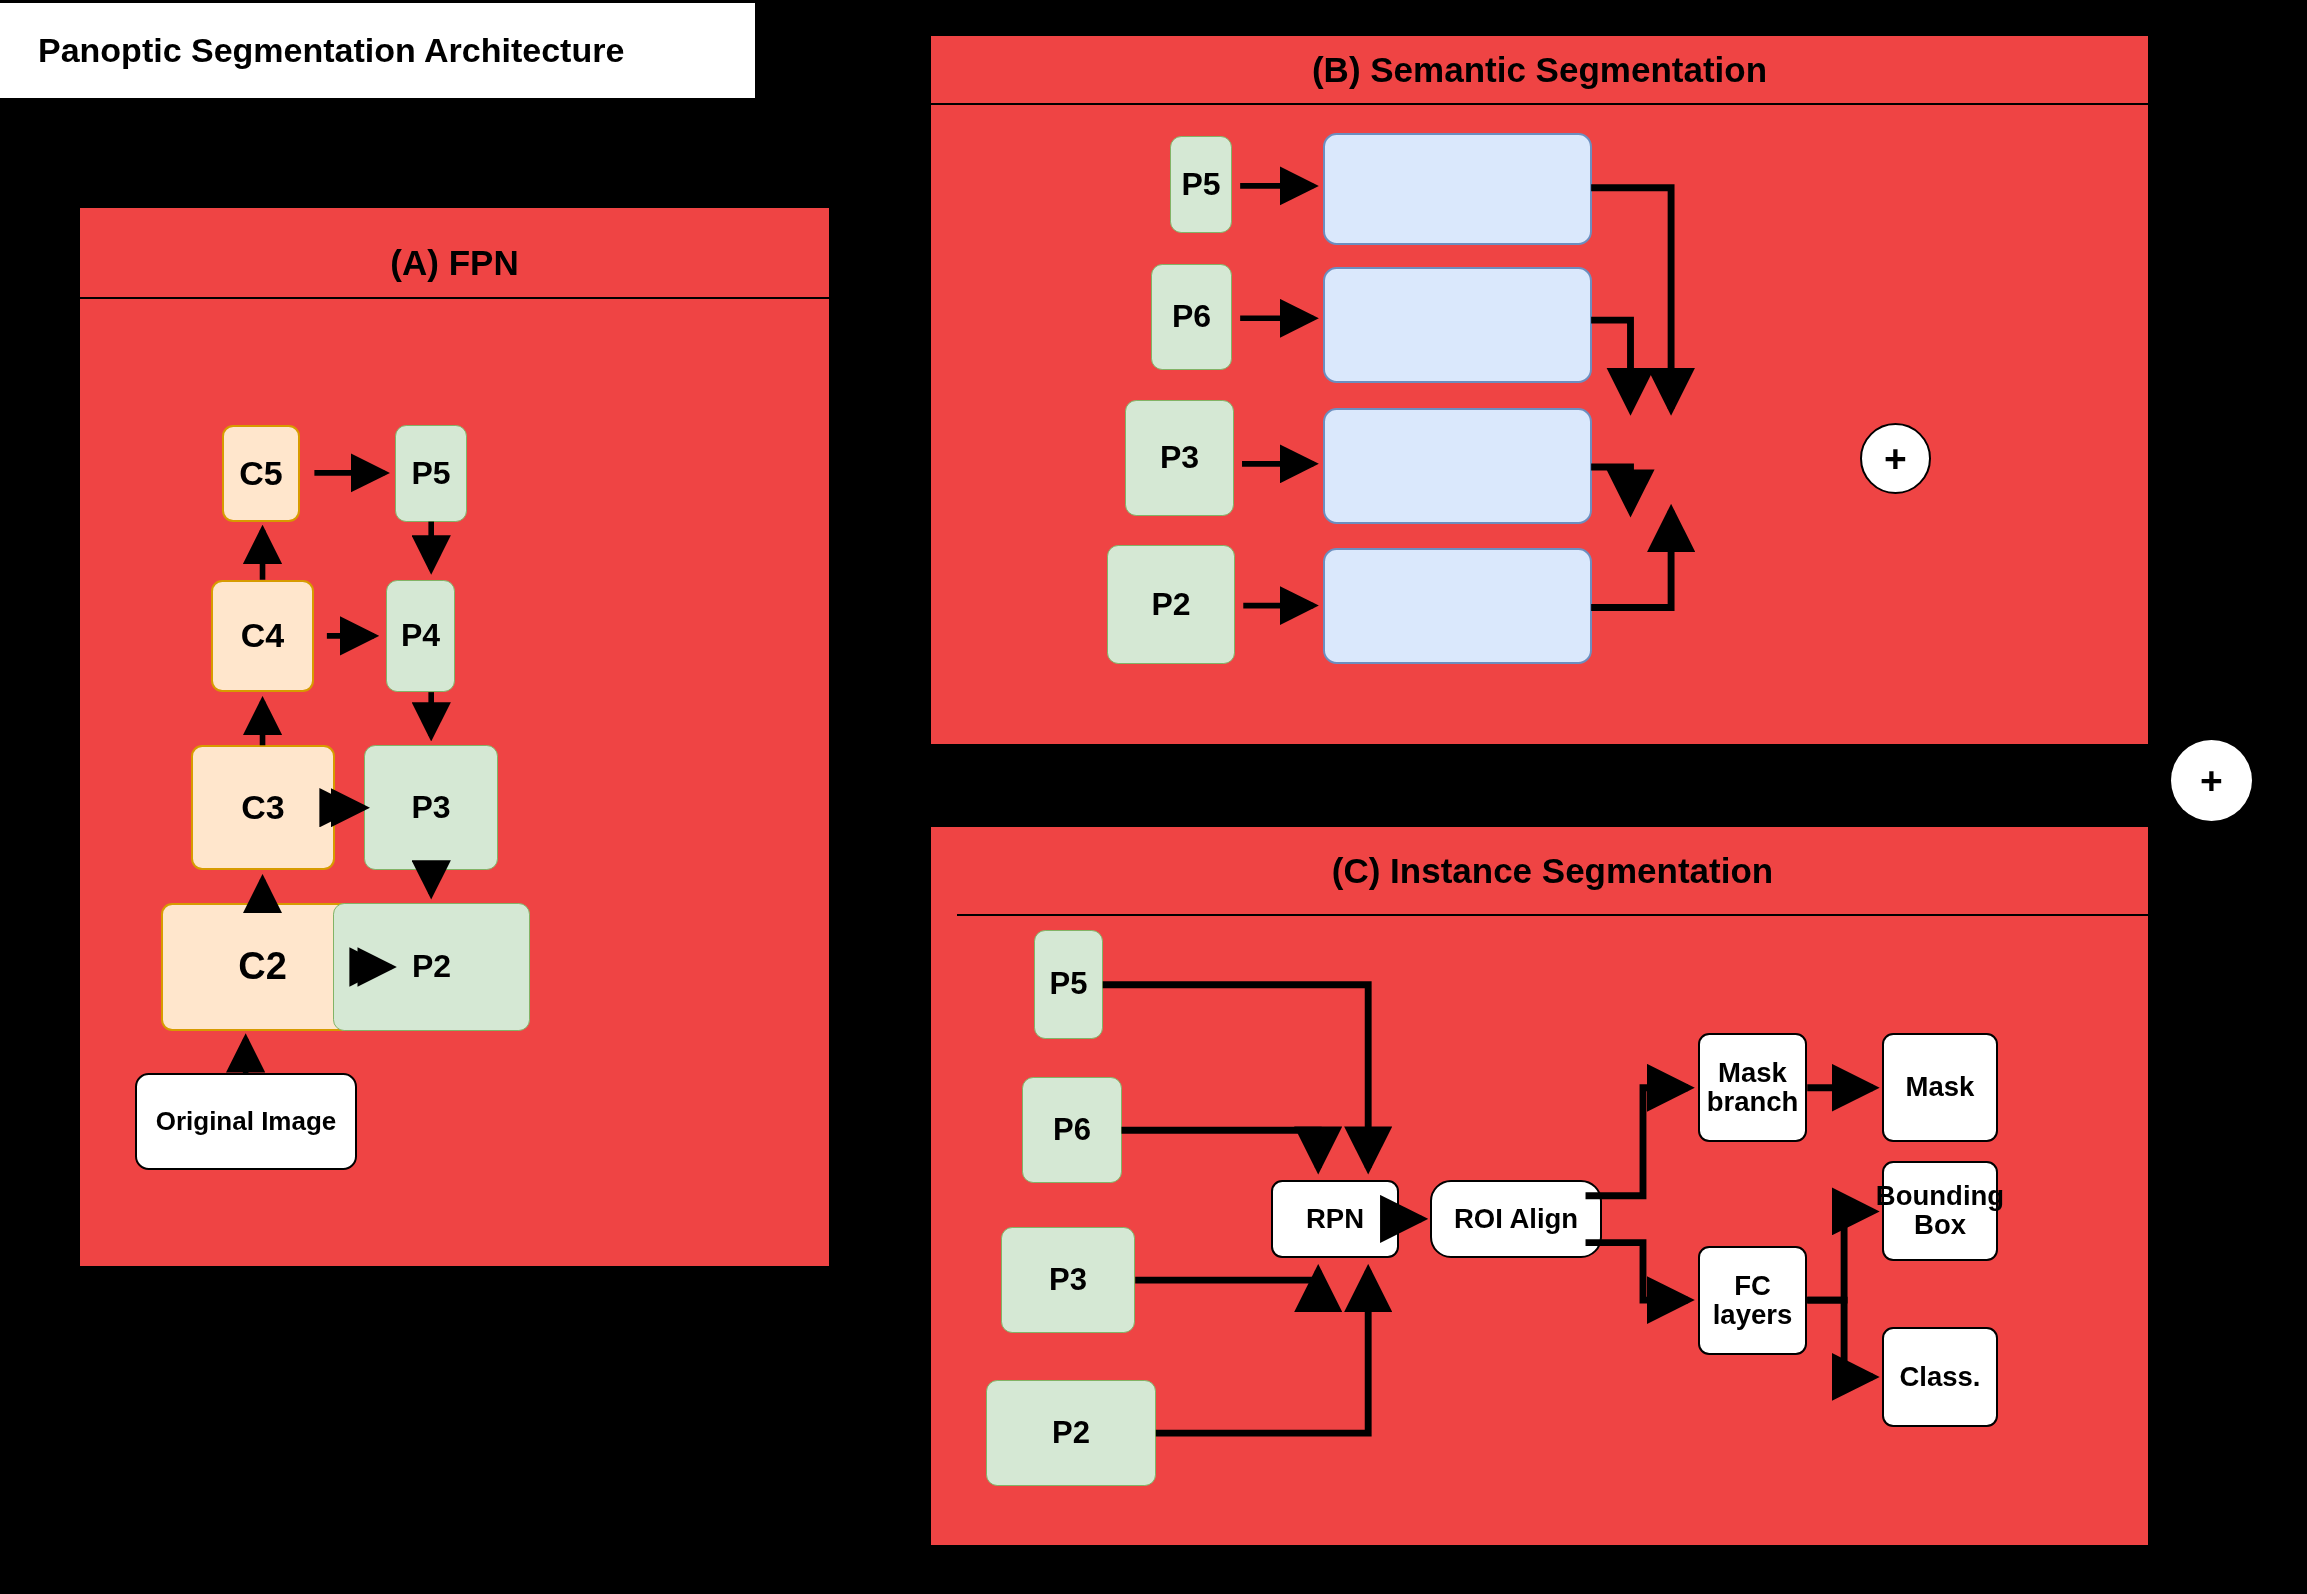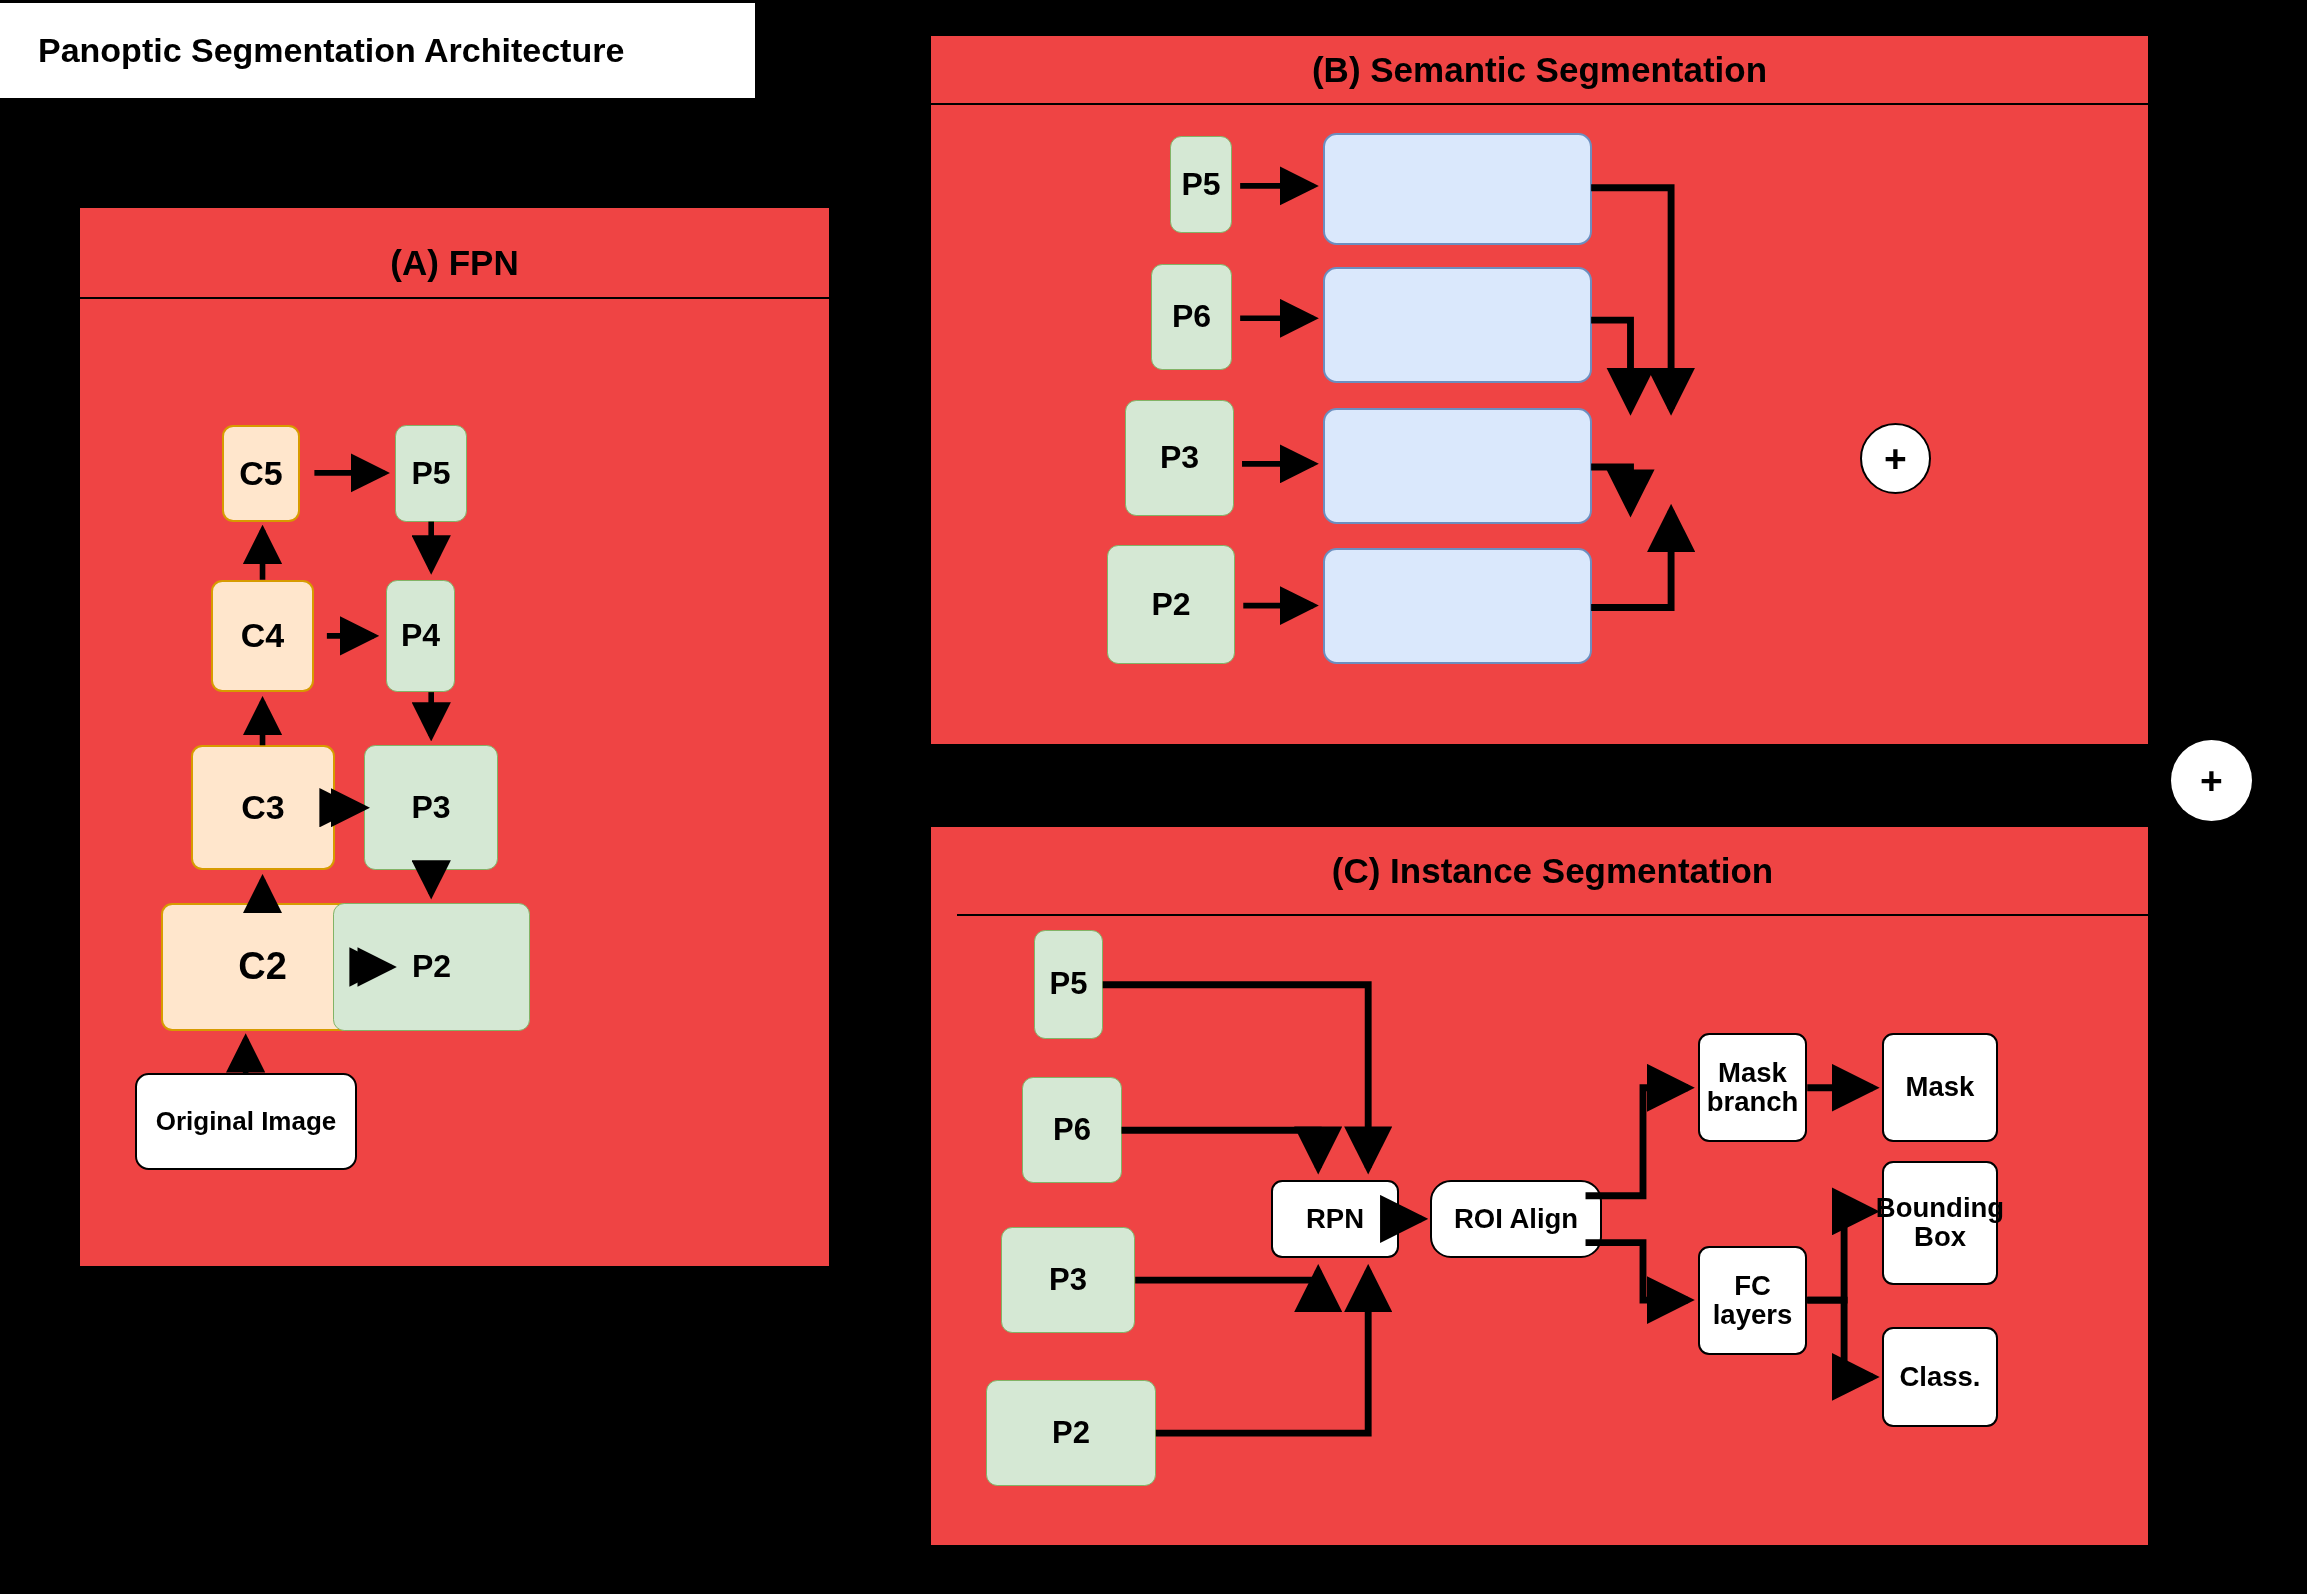--- a/index.html
+++ b/index.html
@@ -186,21 +186,21 @@
   </div>
   <div class="node plain" style="left:951px;top:206px;width:116px;height:109px;font-size:27.5px;border-radius:11.2px;">
     <span>Mask</span>
   </div>
 
   <div class="node plain" style="left:767px;top:419px;width:109px;height:109px;font-size:27.5px;border-radius:11.2px;
               white-space:pre-line;">
     <span style="white-space:pre-line;">FC
 layers</span>
   </div>
-  <div class="node plain" style="left:951px;top:334px;width:116px;height:124px;font-size:27.5px;border-radius:11.2px;">
+  <div class="node plain" style="left:951px;top:334px;width:116px;height:100px;font-size:27.5px;border-radius:11.2px;">
     <span class="ovf" style="white-space:pre-line;">Bounding
 Box</span>
   </div>
   <div class="node plain" style="left:951px;top:500px;width:116px;height:100px;font-size:27.5px;border-radius:11.2px;">
     <span>Class.</span>
   </div>
 
   <svg class="edges" width="1221" height="722" viewBox="0 0 1955 1155">
     <defs>
       <marker id="ah3" markerWidth="7" markerHeight="7" refX="6" refY="3.5" orient="auto" markerUnits="strokeWidth">

